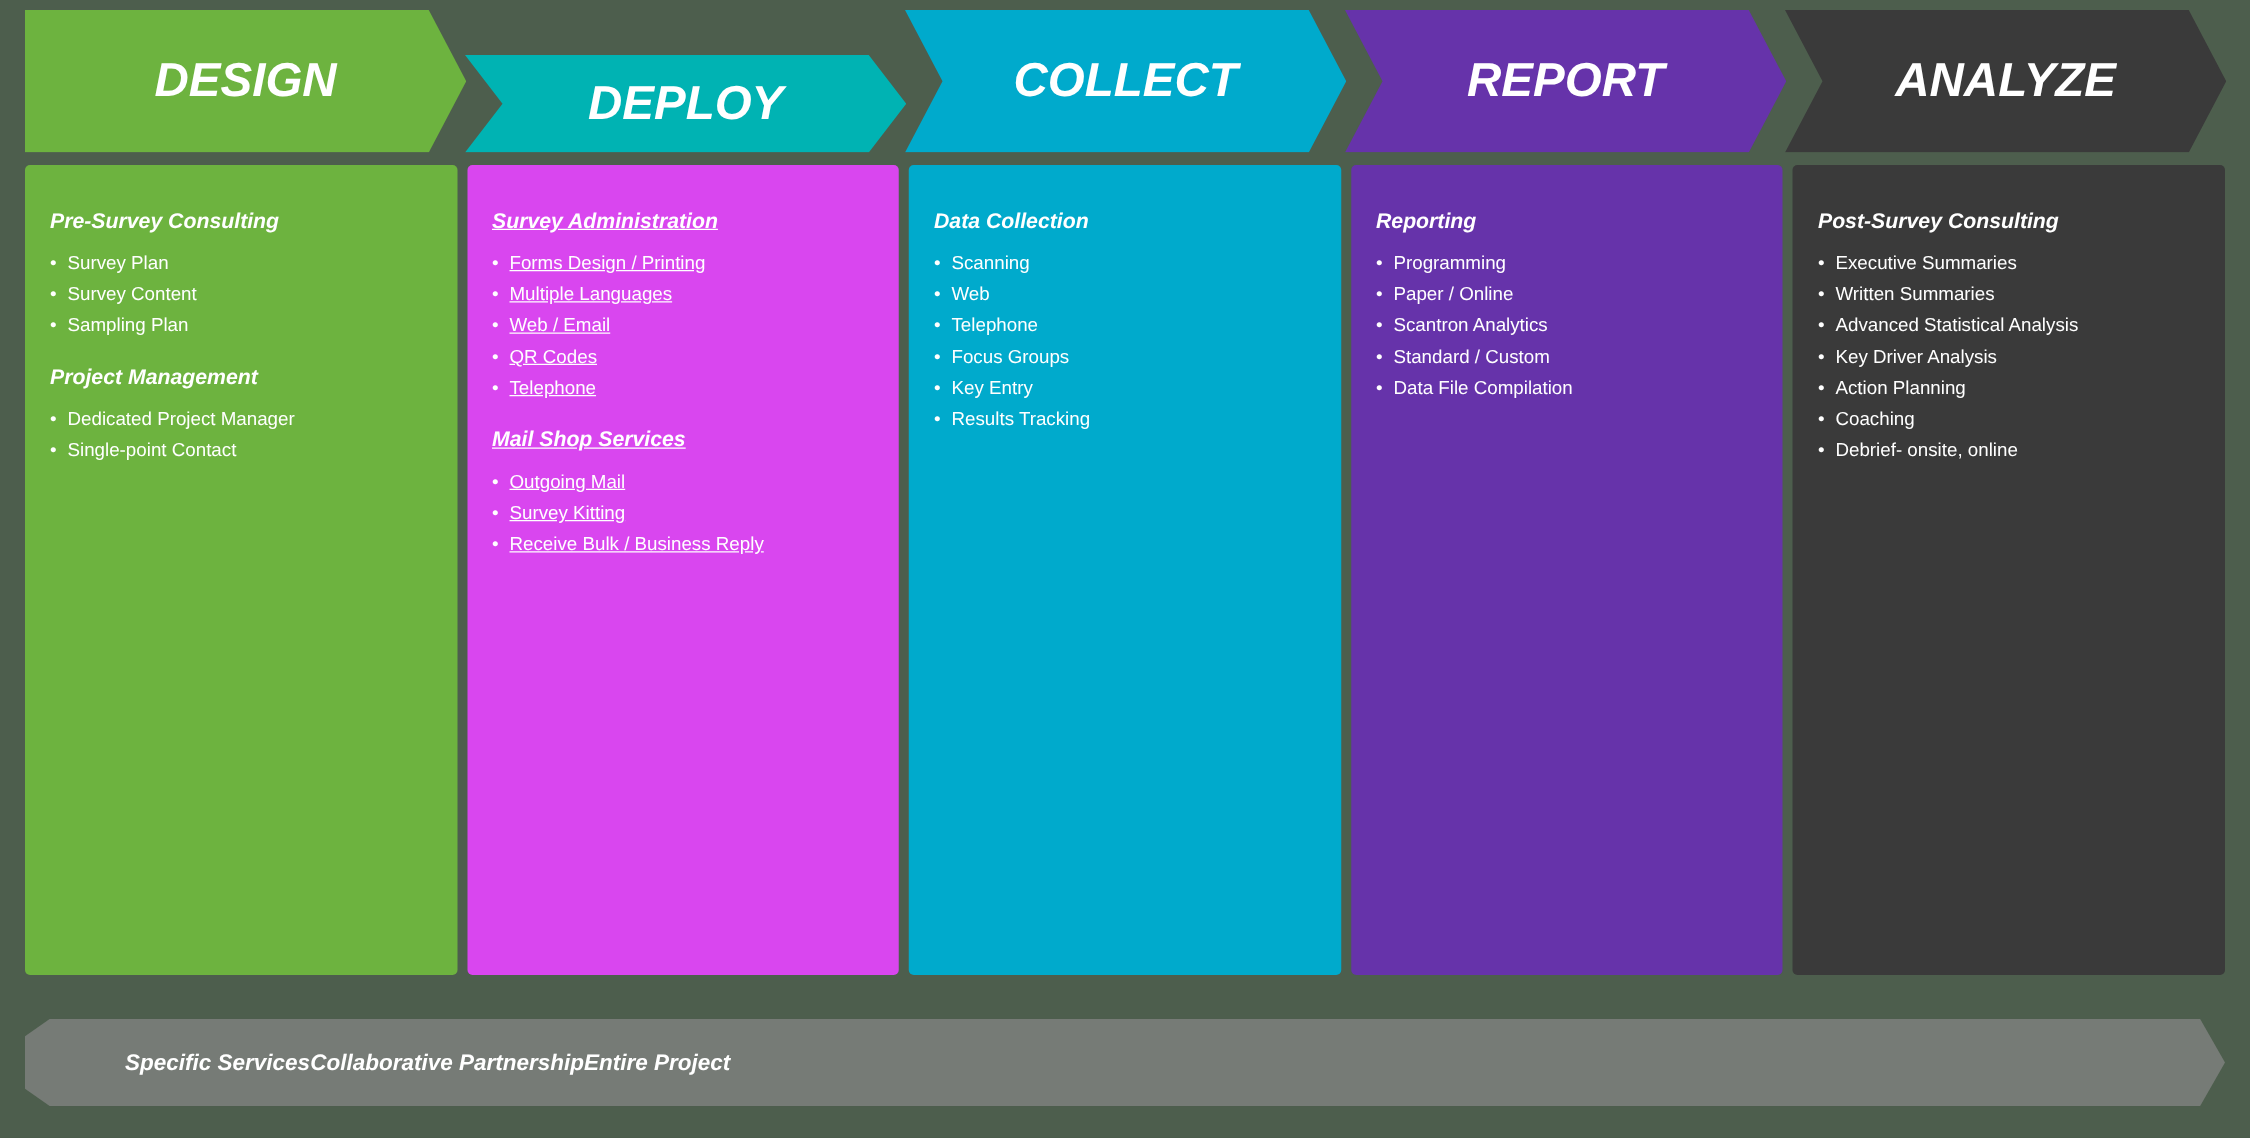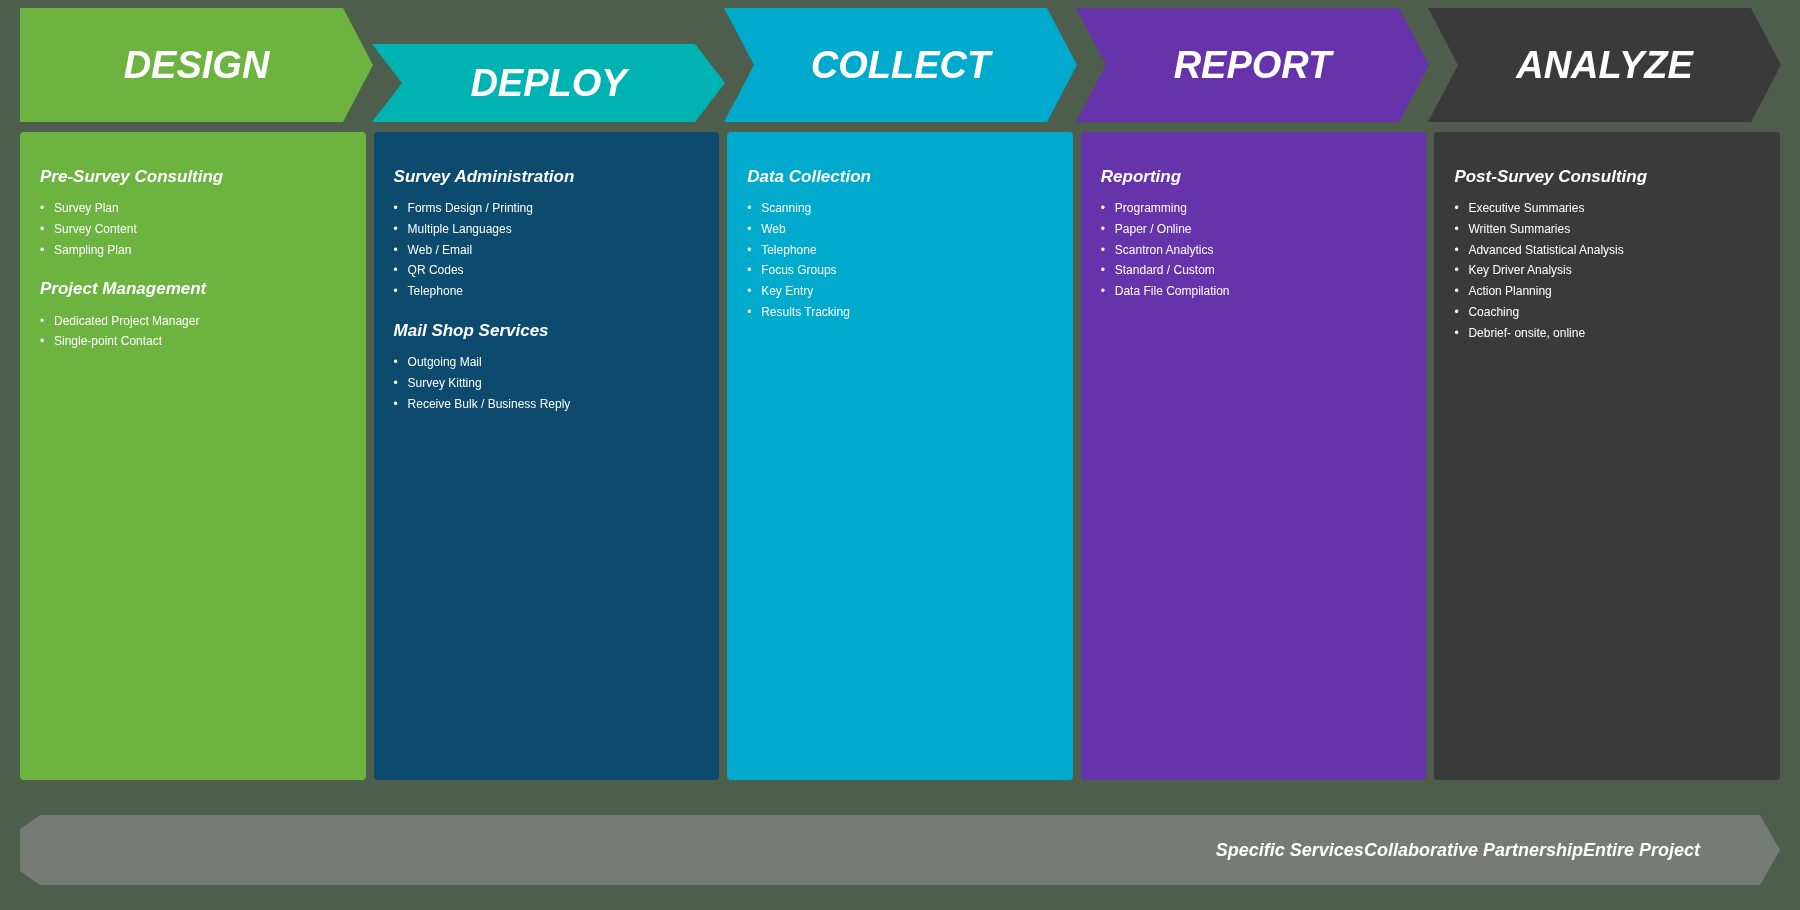--- a/index.html
+++ b/index.html
@@ -63,41 +63,41 @@
     }
 
     .content-col {
       flex: 1;
       border-radius: 4px;
       padding: 34px 20px;
       color: white;
     }
 
     .col-design { background: #6db33f; }
-    .col-deploy { background: #0c4a6e; }
+    .col-deploy { background: #d946ef; text-decoration: underline; }
     .col-collect { background: #00aacc; }
     .col-report { background: #6633aa; }
     .col-analyze { background: #3a3a3a; }
 
     .section-title {
       font-size: 17px;
       font-weight: 700;
       font-style: italic;
       color: white;
       margin-bottom: 10px;
       line-height: 1.3;
     }
 
     .bullet-list {
       list-style: none;
       margin-bottom: 18px;
     }
 
     .bullet-list li {
-      font-size: 12px;
+      font-size: 15px;
       color: white;
       padding: 2px 0;
       padding-left: 14px;
       position: relative;
       line-height: 1.4;
     }
 
     .bullet-list li::before {
       content: '•';
       position: absolute;
@@ -128,21 +128,21 @@
     }
 
     .bottom-labels {
       position: absolute;
       top: 0;
       left: 0;
       width: 100%;
       height: 100%;
       display: flex;
       align-items: center;
-      justify-content: flex-end;
+      justify-content: flex-start;
       padding: 0 80px;
     }
 
     .bottom-label {
       font-size: 18px;
       font-weight: 700;
       font-style: italic;
       color: white;
     }
 

